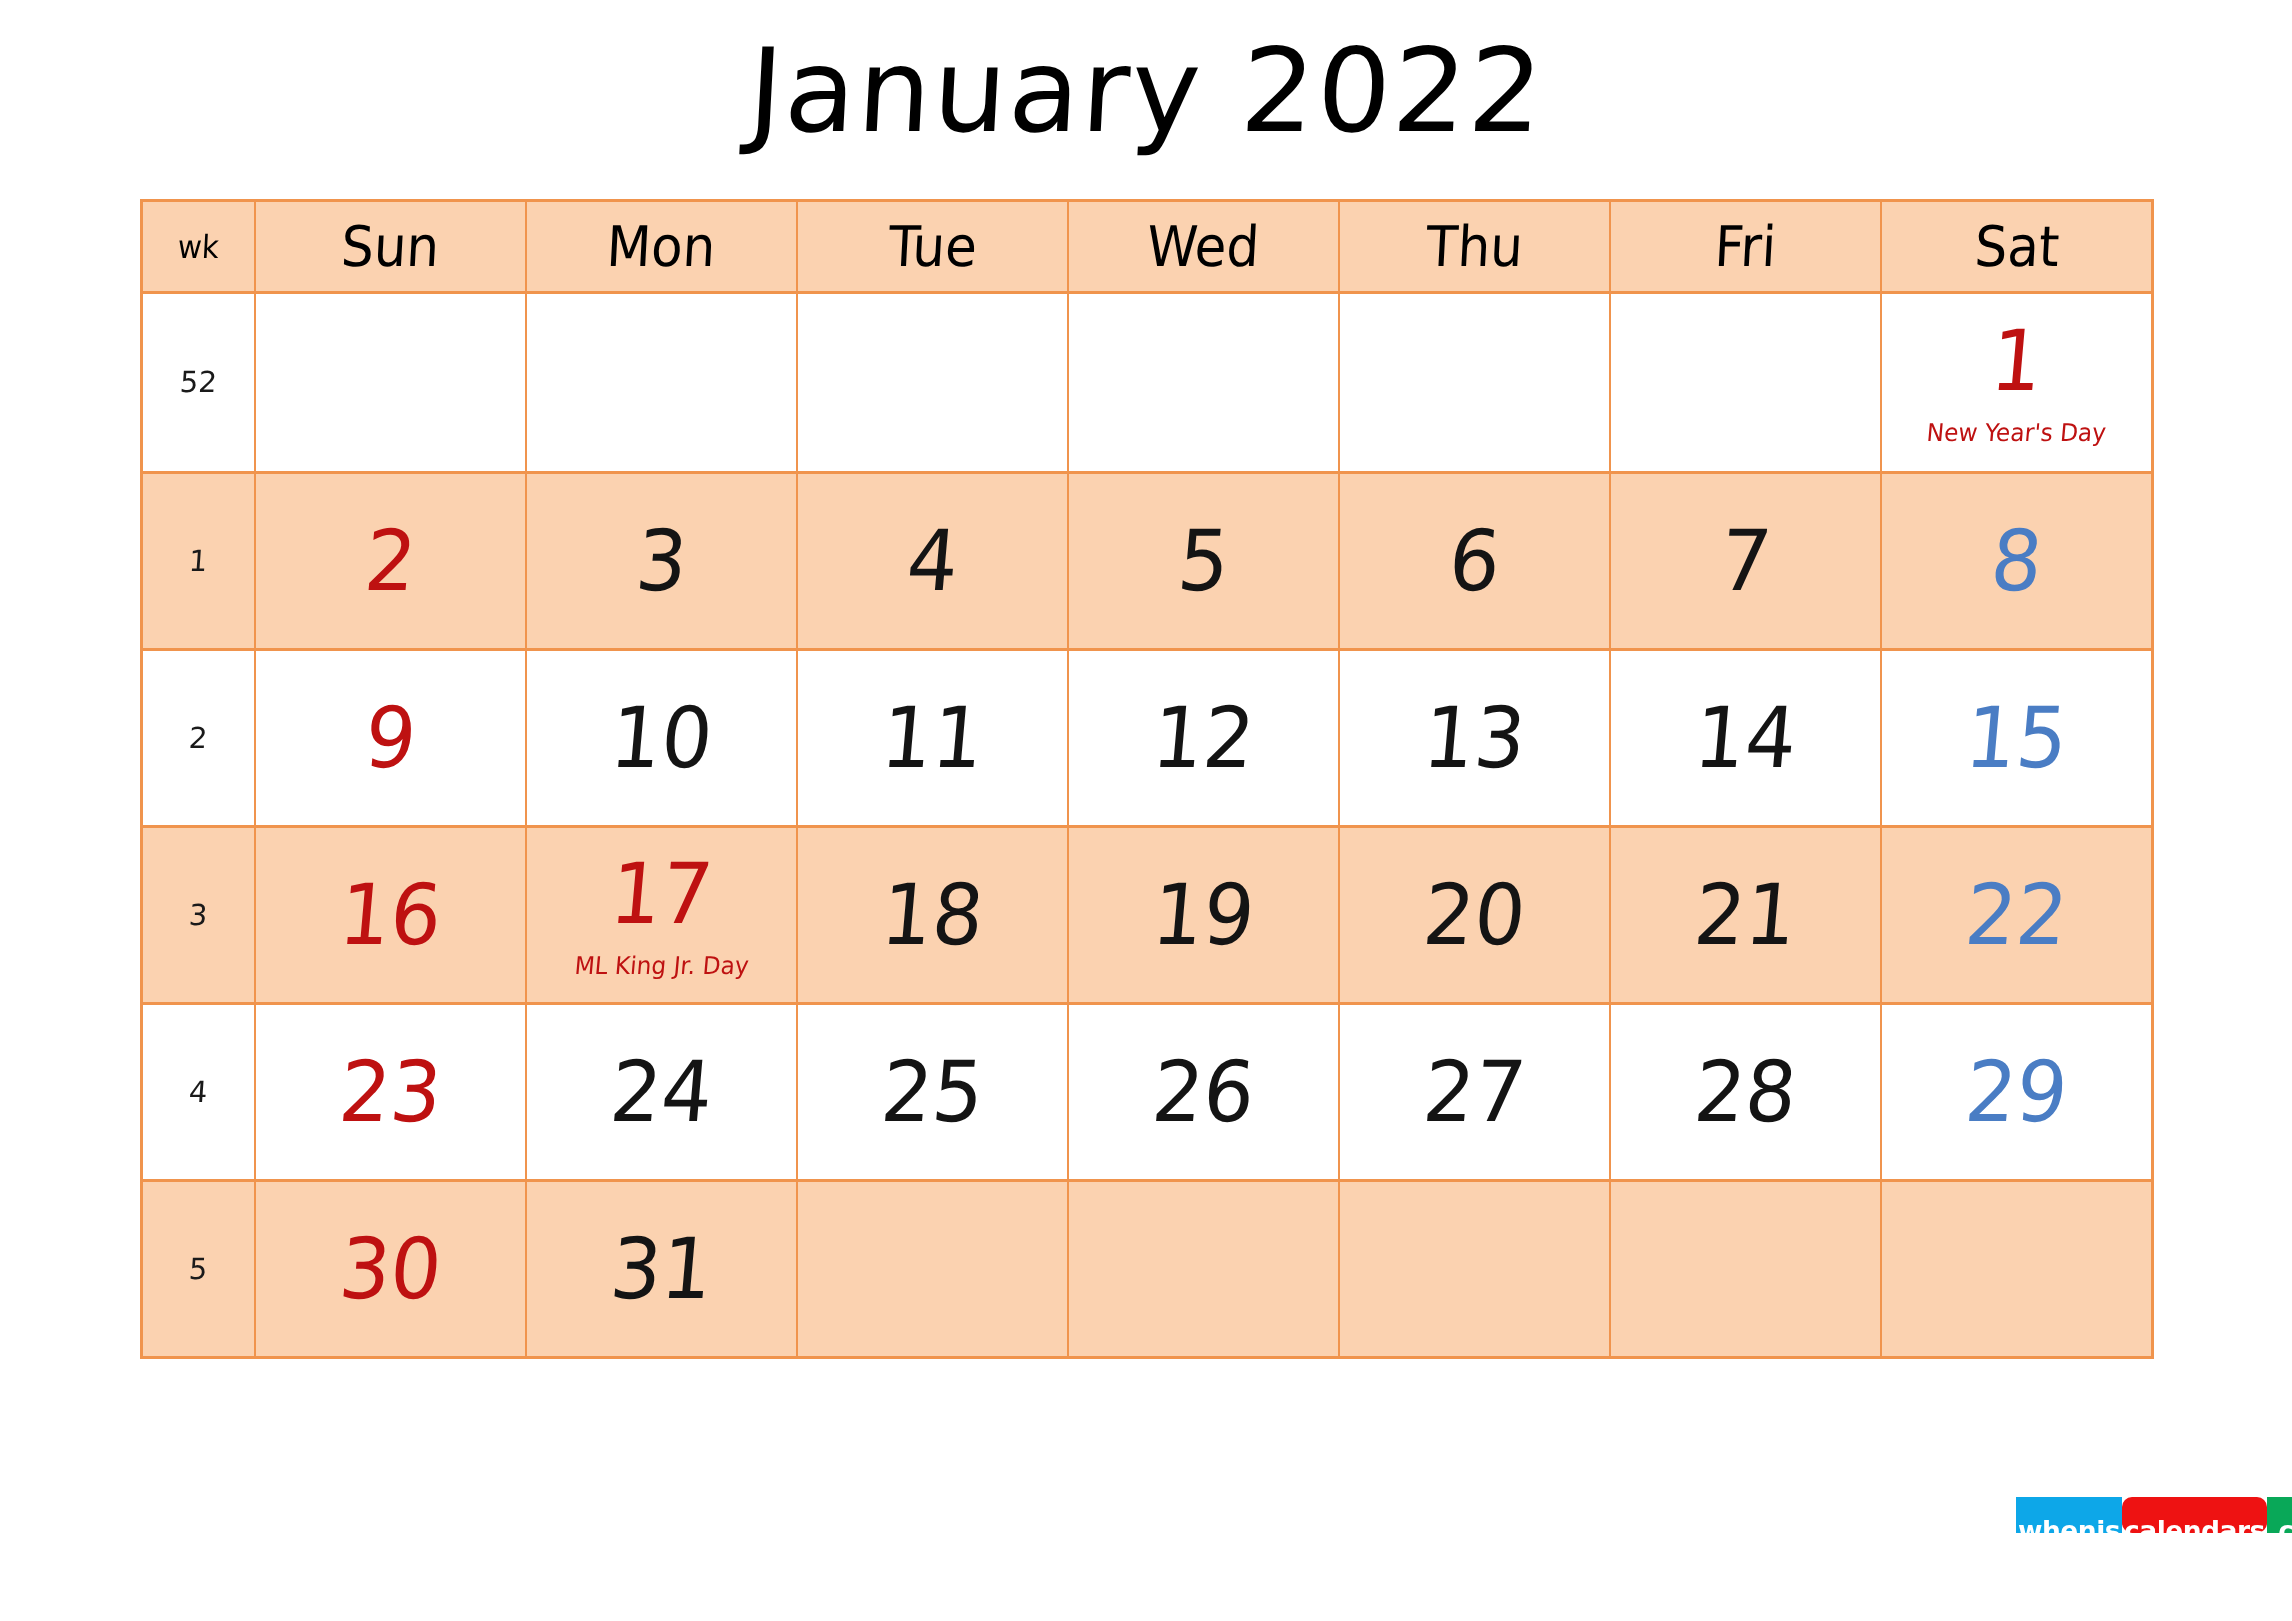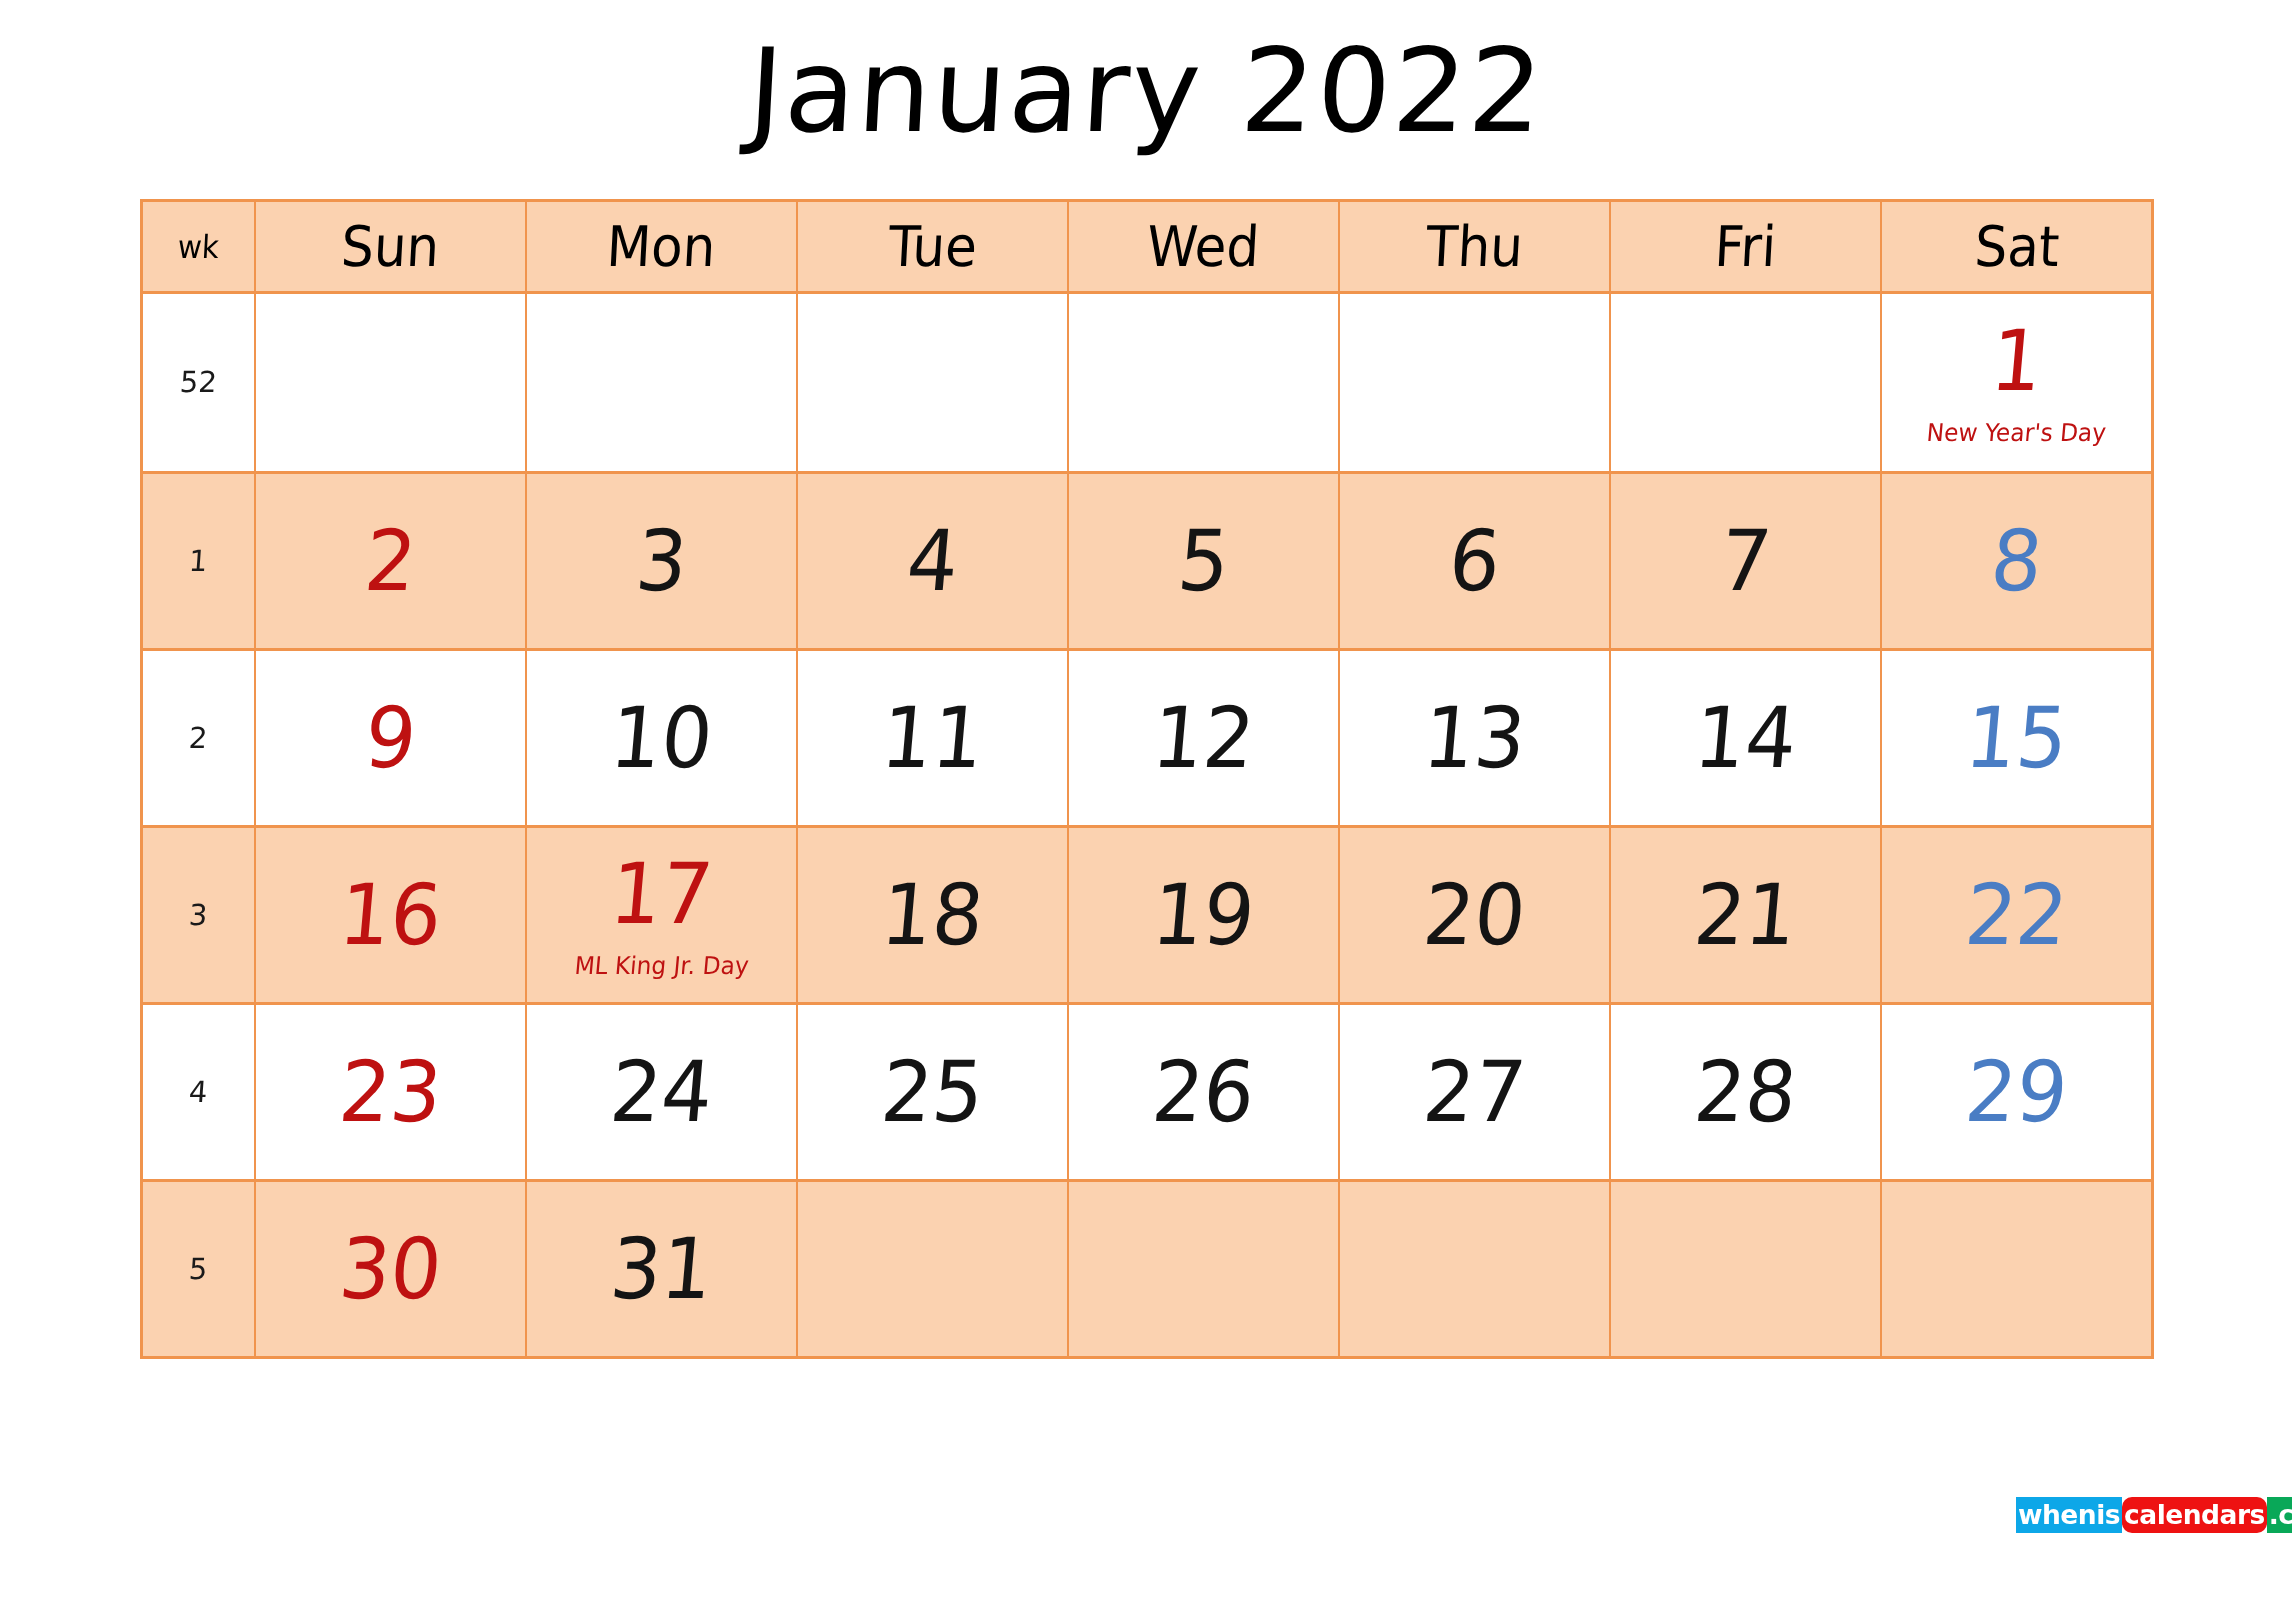--- a/index.html
+++ b/index.html
@@ -139,21 +139,21 @@
     height: 36px;
     display: flex;
     align-items: stretch;
     font-family: "DejaVu Sans", sans-serif;
     font-size: 26.5px;
     line-height: 36px;
     color: #ffffff;
     white-space: nowrap;
   }
   #watermark .wm-seg {
-    padding: 0 2px;
+    padding: 16px 2px;
     display: inline-block;
     font-weight: 700;
     letter-spacing: -0.5px;
   }
   #watermark .wm-blue  { background: #0DA7E8; }
   #watermark .wm-red   { background: #EE1212; border-radius: 10px; }
   #watermark .wm-green { background: #09A858; }
 </style>
 </head>
 <body>

